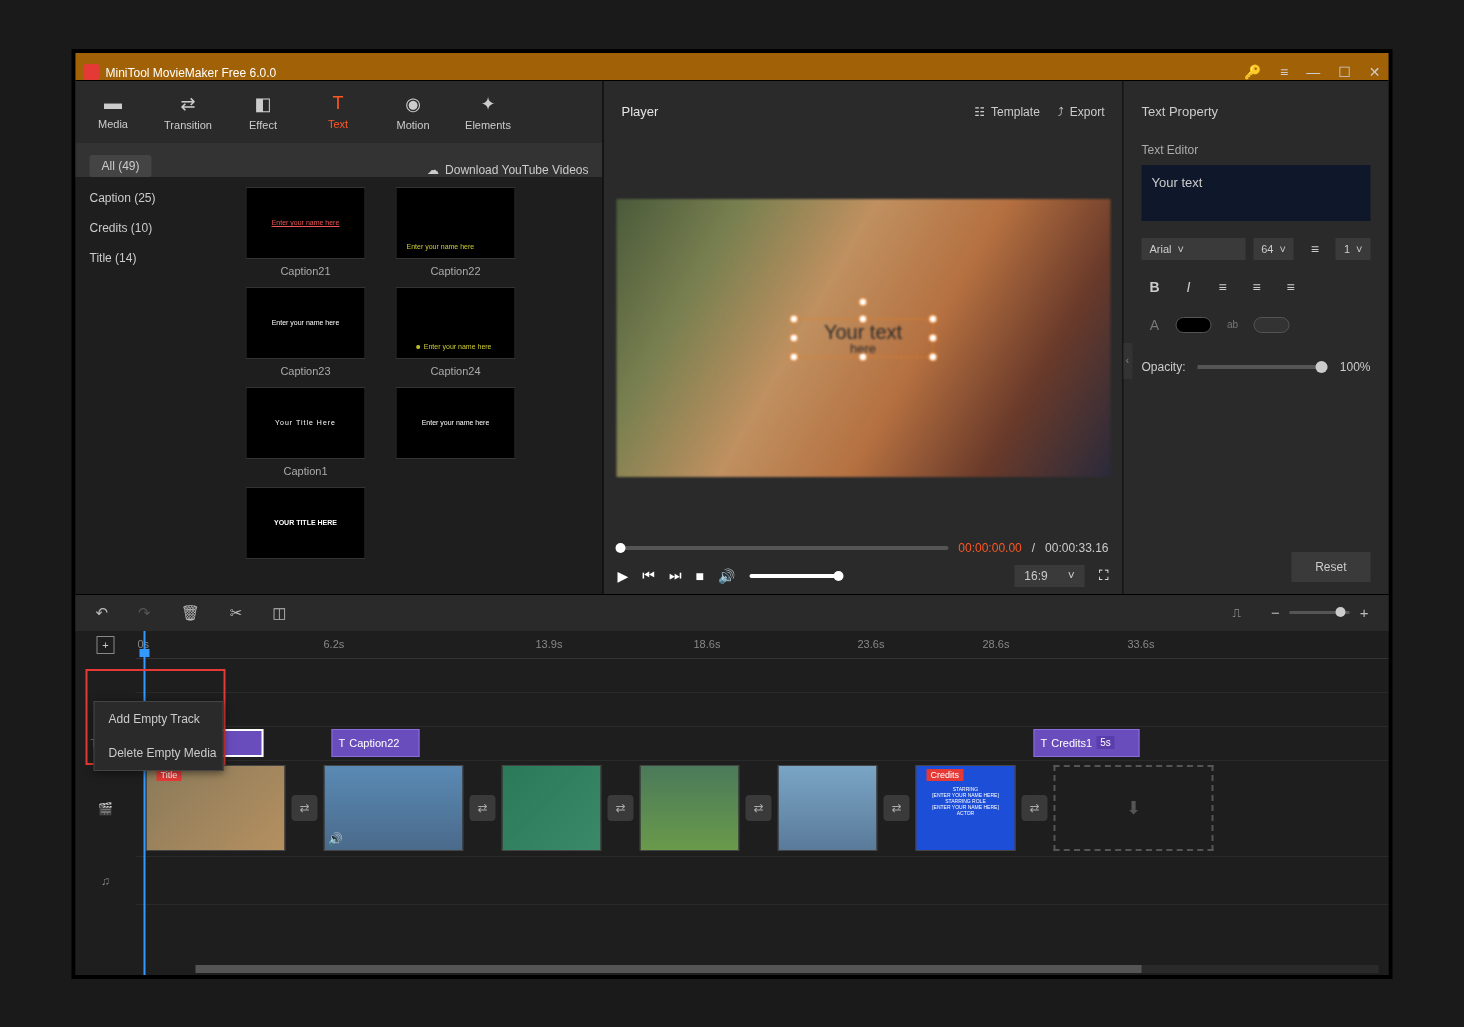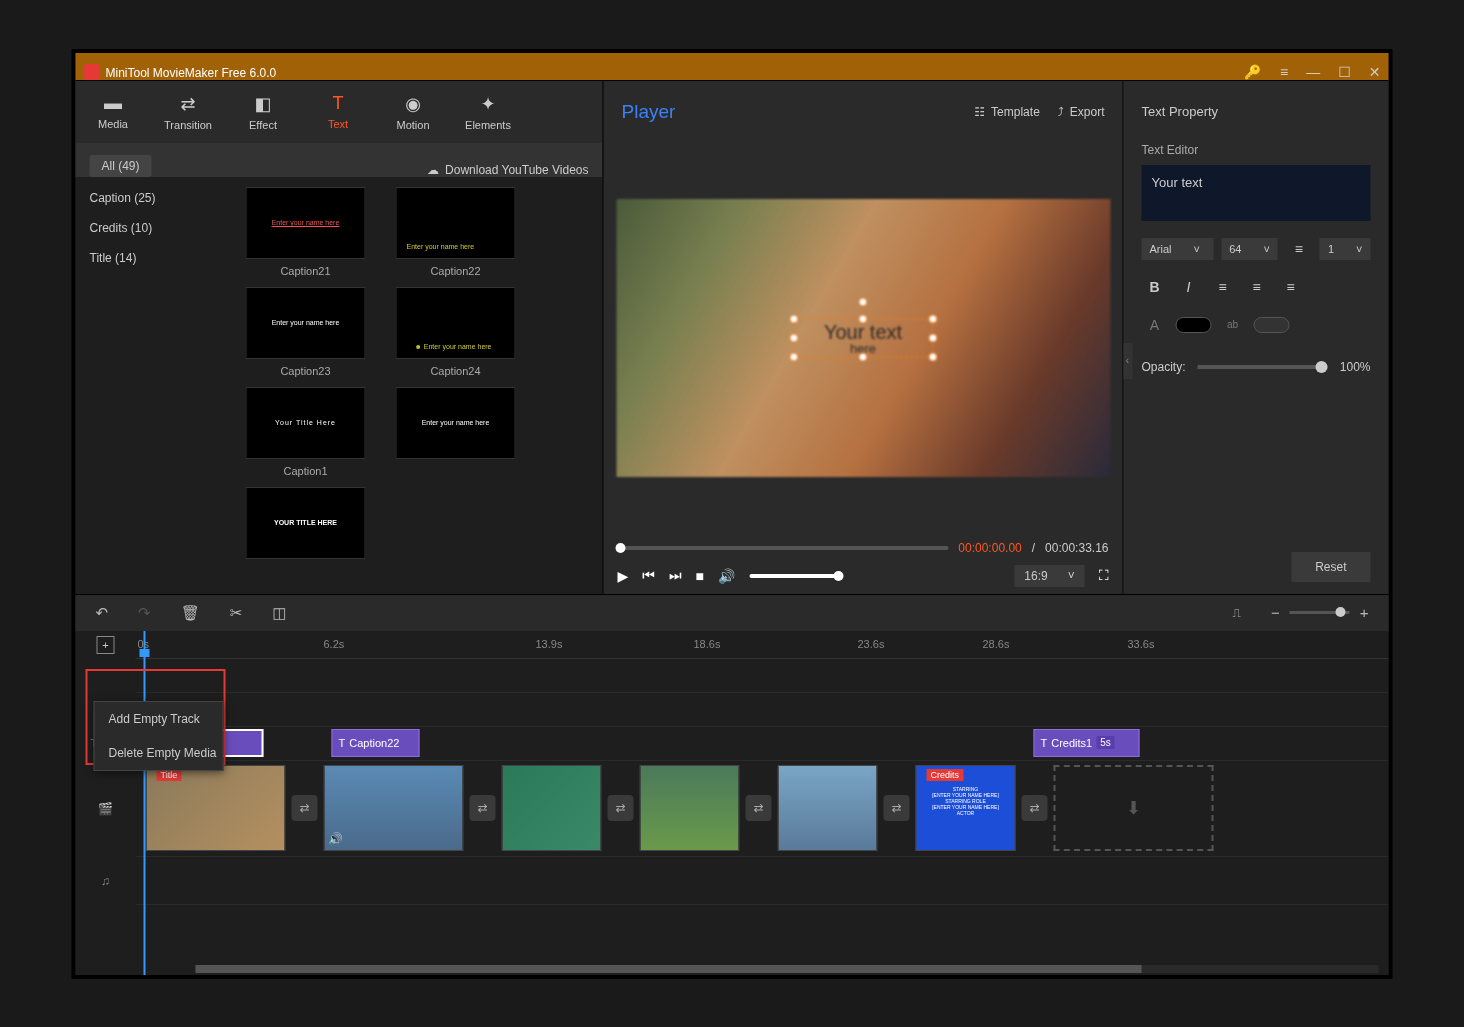--- a/index.html
+++ b/index.html
@@ -27,21 +27,21 @@
 .side-cats{width:150px;background:#1e1e1e;padding-top:6px}
 .side-cat{padding:8px 14px;color:#ccc;font-size:12px;cursor:pointer}
 .thumb-grid{flex:1;overflow-y:auto;padding:10px 0 10px 10px;display:grid;grid-template-columns:repeat(2,140px);gap:10px 10px;align-content:start;position:relative}
 .thumb-grid::-webkit-scrollbar{width:8px}
 .thumb-grid::-webkit-scrollbar-thumb{background:#555}
 .thumb-cell{display:flex;flex-direction:column;align-items:center;gap:6px}
 .thumb-box{width:120px;height:72px;background:#000;border:1px solid #333;position:relative;display:flex;align-items:center;justify-content:center;font-size:7px;color:#aaa}
 .thumb-lbl{font-size:11px;color:#aaa}
 .mid-panel{width:521px;background:#2a2a2a;display:flex;flex-direction:column;border-left:1px solid #000;border-right:1px solid #000}
 .mid-header{height:62px;display:flex;align-items:center;padding:0 18px}
-.mid-header .pl{color:#3b82f6;font-size:19px;flex:1}
+.mid-header .pl{color:#e5e5e5;font-size:13px;flex:1}
 .mid-btn{display:flex;align-items:center;gap:6px;color:#ccc;font-size:12px;cursor:pointer;margin-left:18px}
 .preview-area{flex:1;display:flex;align-items:center;justify-content:center;padding:10px}
 .preview-canvas{width:494px;height:278px;background:linear-gradient(120deg,#4a5a3a 0%,#7a8050 20%,#c09060 40%,#b57040 60%,#6a3a2a 80%,#2a2a3a 100%);filter:blur(1px);position:relative}
 .text-overlay{position:absolute;left:50%;top:50%;transform:translate(-50%,-50%);border:1px dashed #e67e22;padding:2px 30px}
 .text-overlay .tx{color:#2a2a2a;font-size:20px;text-align:center;line-height:1}
 .handle{width:9px;height:9px;background:#fff;border-radius:50%;border:1px solid #e67e22;position:absolute}
 .transport{height:60px;padding:0 14px;display:flex;flex-direction:column;justify-content:center;gap:10px}
 .seek-row{display:flex;align-items:center;gap:10px}
 .seek-bar{flex:1;height:4px;background:#555;position:relative;border-radius:2px}
 .seek-thumb{width:10px;height:10px;background:#fff;border-radius:50%;position:absolute;left:-2px;top:-3px}
@@ -51,21 +51,21 @@
 .pbtn{color:#fff;font-size:14px;cursor:pointer}
 .vol-bar{width:90px;height:4px;background:#fff;border-radius:2px;position:relative}
 .vol-bar::after{content:"";position:absolute;right:-4px;top:-3px;width:10px;height:10px;background:#fff;border-radius:50%}
 .aspect-sel{background:#3a3a3a;color:#ccc;padding:4px 10px;border:none;font-size:12px;display:flex;align-items:center;gap:20px}
 .right-panel{flex:1;background:#2a2a2a;display:flex;flex-direction:column}
 .rp-header{height:62px;display:flex;align-items:center;padding:0 18px;color:#ccc;font-size:13px}
 .rp-body{flex:1;padding:0 18px;overflow:hidden;position:relative}
 .rp-label{font-size:12px;color:#aaa;margin-bottom:8px}
 .text-edit{width:100%;height:56px;background:#0f172a;border:none;color:#ccc;padding:10px;font-size:13px;resize:none}
 .row{display:flex;gap:8px;margin-top:12px;align-items:center}
-.sel{background:#3a3a3a;color:#ccc;padding:5px 8px;font-size:11px;display:flex;align-items:center;gap:22px;border:none}
+.sel{background:#3a3a3a;color:#ccc;padding:5px 8px;font-size:11px;display:flex;align-items:center;gap:6px;border:none}
 .fmt-btn{width:26px;height:26px;display:flex;align-items:center;justify-content:center;color:#ccc;font-size:14px;cursor:pointer}
 .fmt-btn.bold{font-weight:bold}
 .fmt-btn.italic{font-style:italic}
 .color-sw{width:36px;height:16px;background:#000;border:1px solid #555;border-radius:8px}
 .opacity-row{display:flex;align-items:center;gap:12px;margin-top:22px}
 .op-slider{flex:1;height:4px;background:#555;position:relative}
 .op-slider .kn{width:12px;height:12px;background:#ccc;border-radius:50%;position:absolute;right:0;top:-4px}
 .reset-btn{position:absolute;bottom:12px;right:18px;background:#3a3a3a;color:#ccc;padding:8px 24px;font-size:12px;cursor:pointer;border:none}
 .expand-tab{position:absolute;left:-1px;top:200px;width:10px;height:36px;background:#333;display:flex;align-items:center;justify-content:center;color:#888;font-size:10px}
 .timeline{flex:1;background:#1e1e1e;display:flex;flex-direction:column;border-top:1px solid #000}

